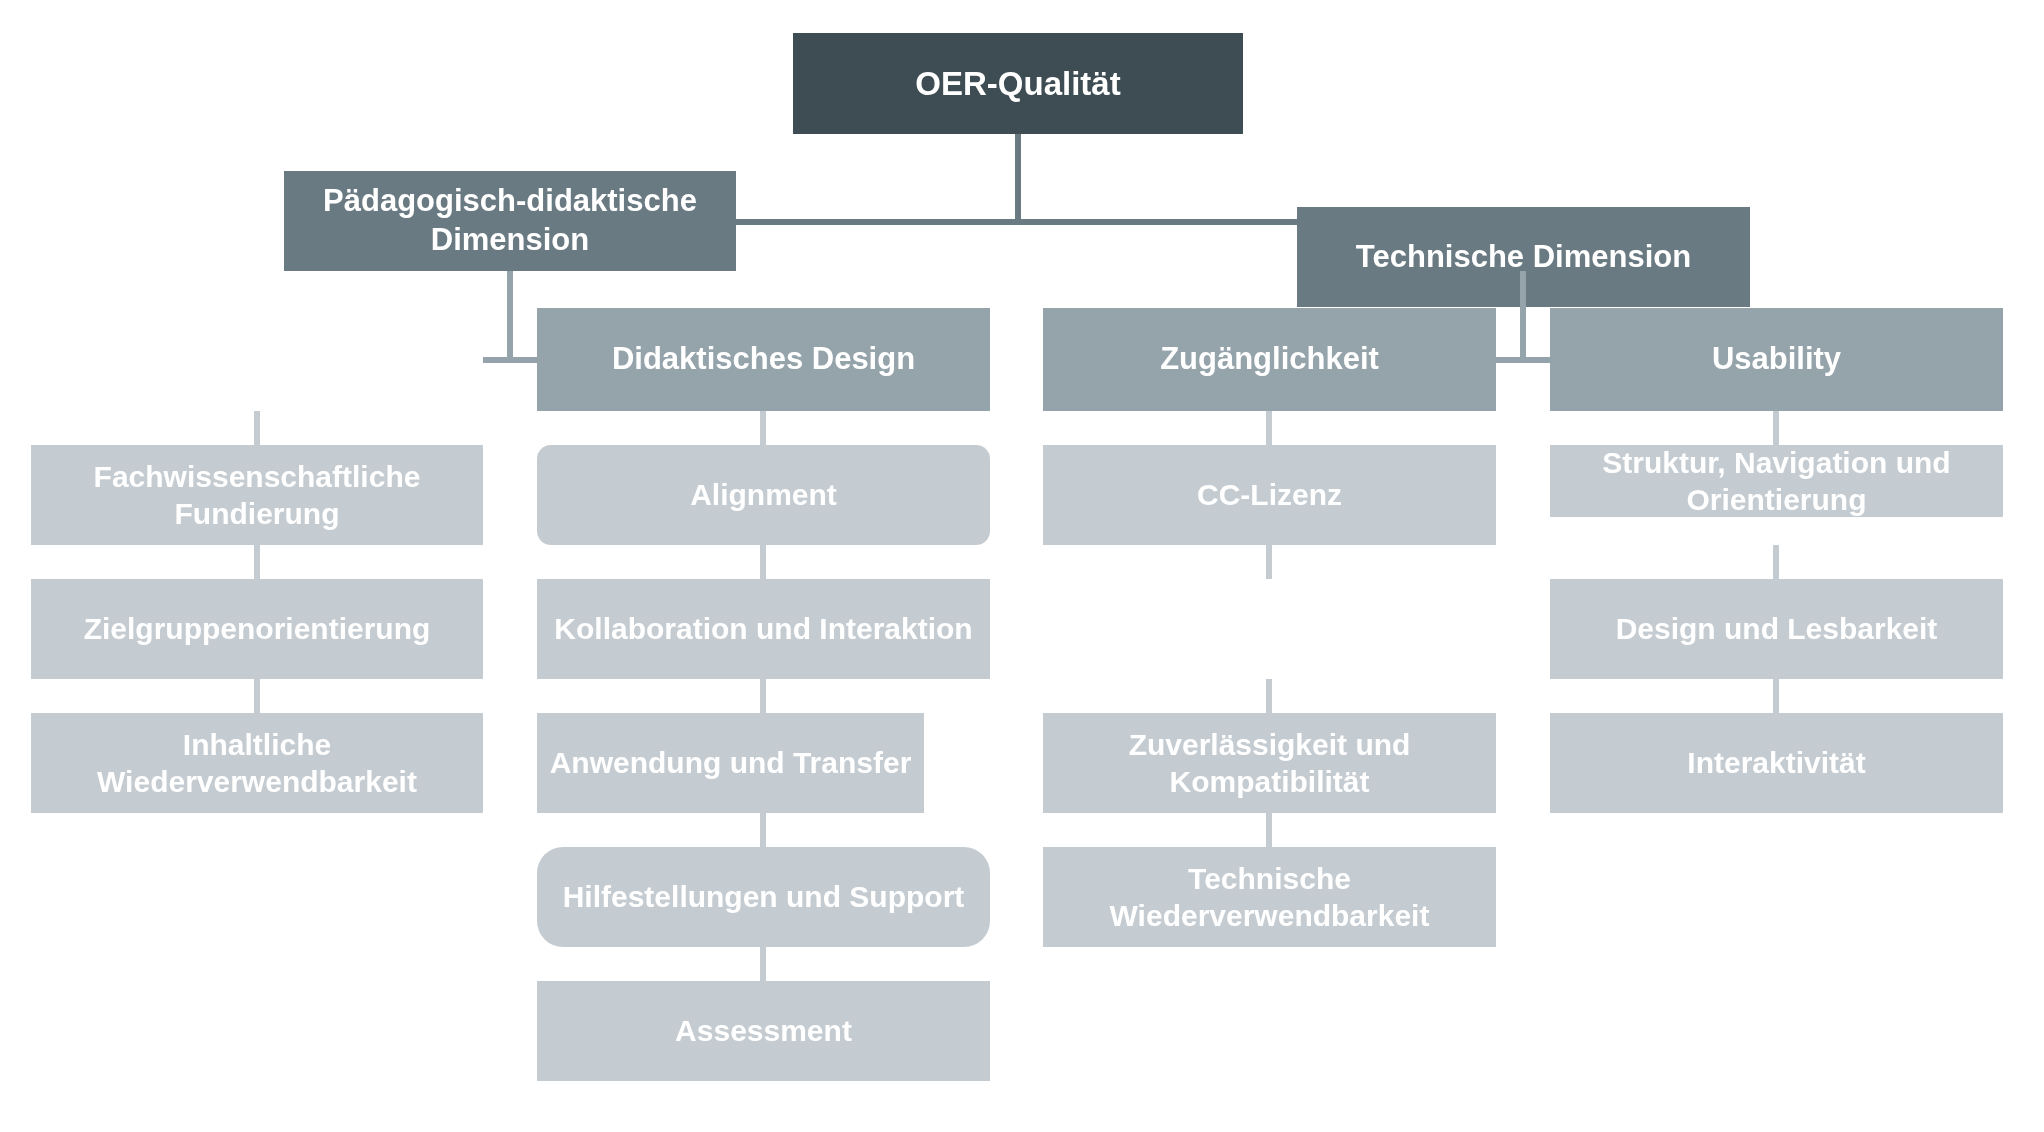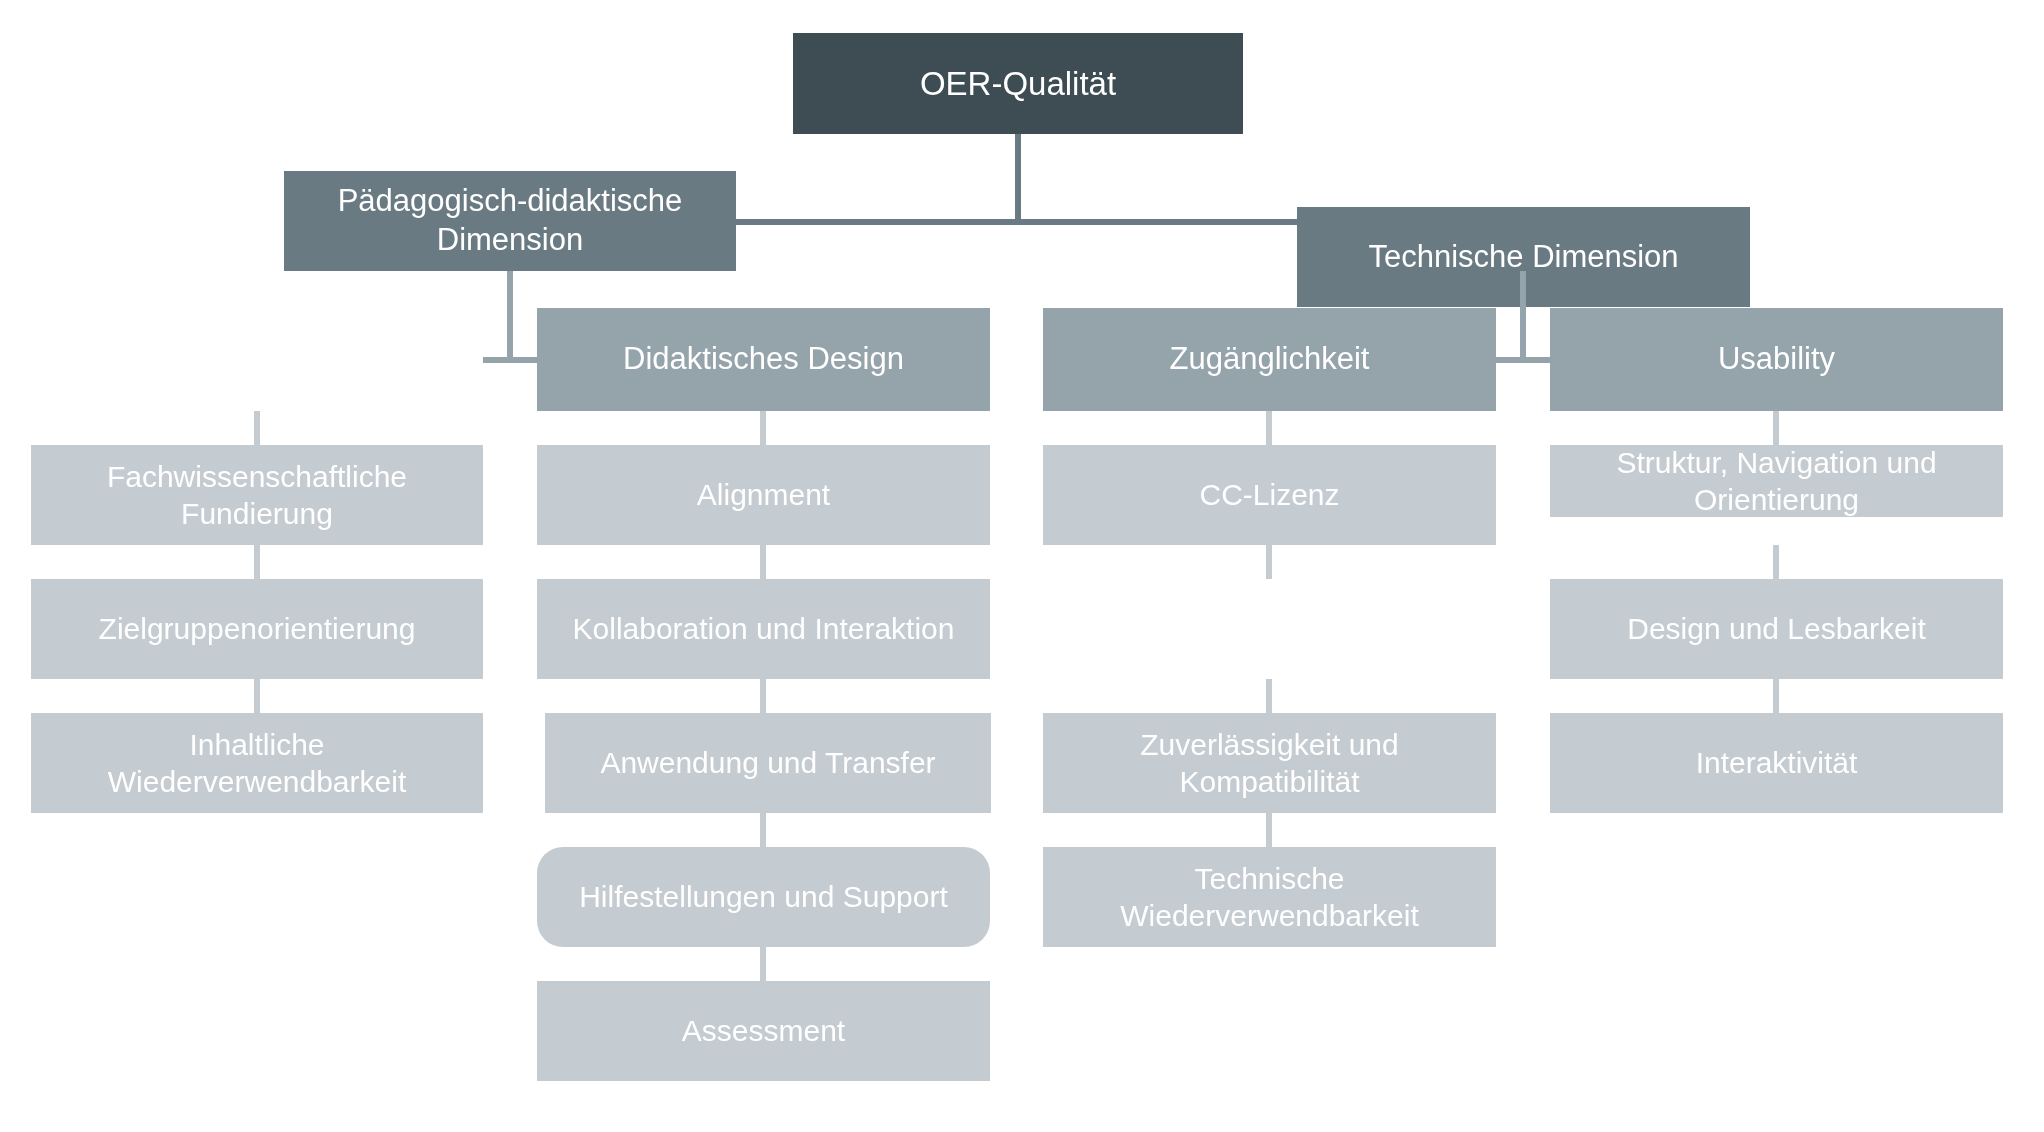--- a/index.html
+++ b/index.html
@@ -15,21 +15,21 @@
     font-family: "Liberation Sans", sans-serif;
     overflow: hidden;
   }
   .box {
     position: absolute;
     display: flex;
     align-items: center;
     justify-content: center;
     text-align: center;
     color: #ffffff;
-    font-weight: 400;
+    font-weight: 700;
     line-height: 1.25;
     padding: 12px 10px;
     box-sizing: border-box;
   }
   .l1 { background: #3e4d53; font-size: 33px; }
   .l2 { background: #697a82; font-size: 31px; }
   .l3 { background: #95a3ab; font-size: 31px; }
   .l4 { background: #c4cbd1; font-size: 30px; }
   .conn { position: absolute; }
   .conn.dark  { background: #697a82; }
@@ -60,25 +60,25 @@
   <div class="box l3" style="left:1550px; top:308px; width:453px; height:103px;">Usability</div>
 
   <div class="conn light" style="left:254px; top:411px; width:6px; height:34px;"></div>
   <div class="box l4" style="left:31px; top:445px; width:452px; height:100px;">Fachwissenschaftliche Fundierung</div>
   <div class="conn light" style="left:254px; top:545px; width:6px; height:34px;"></div>
   <div class="box l4" style="left:31px; top:579px; width:452px; height:100px;">Zielgruppenorientierung</div>
   <div class="conn light" style="left:254px; top:679px; width:6px; height:34px;"></div>
   <div class="box l4" style="left:31px; top:713px; width:452px; height:100px;">Inhaltliche Wiederverwendbarkeit</div>
 
   <div class="conn light" style="left:760px; top:411px; width:6px; height:34px;"></div>
-  <div class="box l4" style="left:537px; top:445px; width:453px; height:100px;">Alignment</div>
+  <div class="box l4" style="left:537px; top:445px; width:453px; height:100px;border-radius:14px;">Alignment</div>
   <div class="conn light" style="left:760px; top:545px; width:6px; height:34px;"></div>
   <div class="box l4" style="left:537px; top:579px; width:453px; height:100px;">Kollaboration und Interaktion</div>
   <div class="conn light" style="left:760px; top:679px; width:6px; height:34px;"></div>
-  <div class="box l4" style="left:537px; top:713px; width:446px; height:100px;margin-left:8px;">Anwendung und Transfer</div>
+  <div class="box l4" style="left:537px; top:713px; width:387px; height:100px;">Anwendung und Transfer</div>
   <div class="conn light" style="left:760px; top:813px; width:6px; height:34px;"></div>
   <div class="box l4" style="left:537px; top:847px; width:453px; height:100px;border-radius:26px;">Hilfestellungen und Support</div>
   <div class="conn light" style="left:760px; top:947px; width:6px; height:34px;"></div>
   <div class="box l4" style="left:537px; top:981px; width:453px; height:100px;">Assessment</div>
 
   <div class="conn light" style="left:1266px; top:411px; width:6px; height:34px;"></div>
   <div class="box l4" style="left:1043px; top:445px; width:453px; height:100px;">CC-Lizenz</div>
   <div class="conn light" style="left:1266px; top:545px; width:6px; height:34px;"></div>
   <div class="conn light" style="left:1266px; top:679px; width:6px; height:34px;"></div>
   <div class="box l4" style="left:1043px; top:713px; width:453px; height:100px;">Zuverlässigkeit und Kompatibilität</div>

